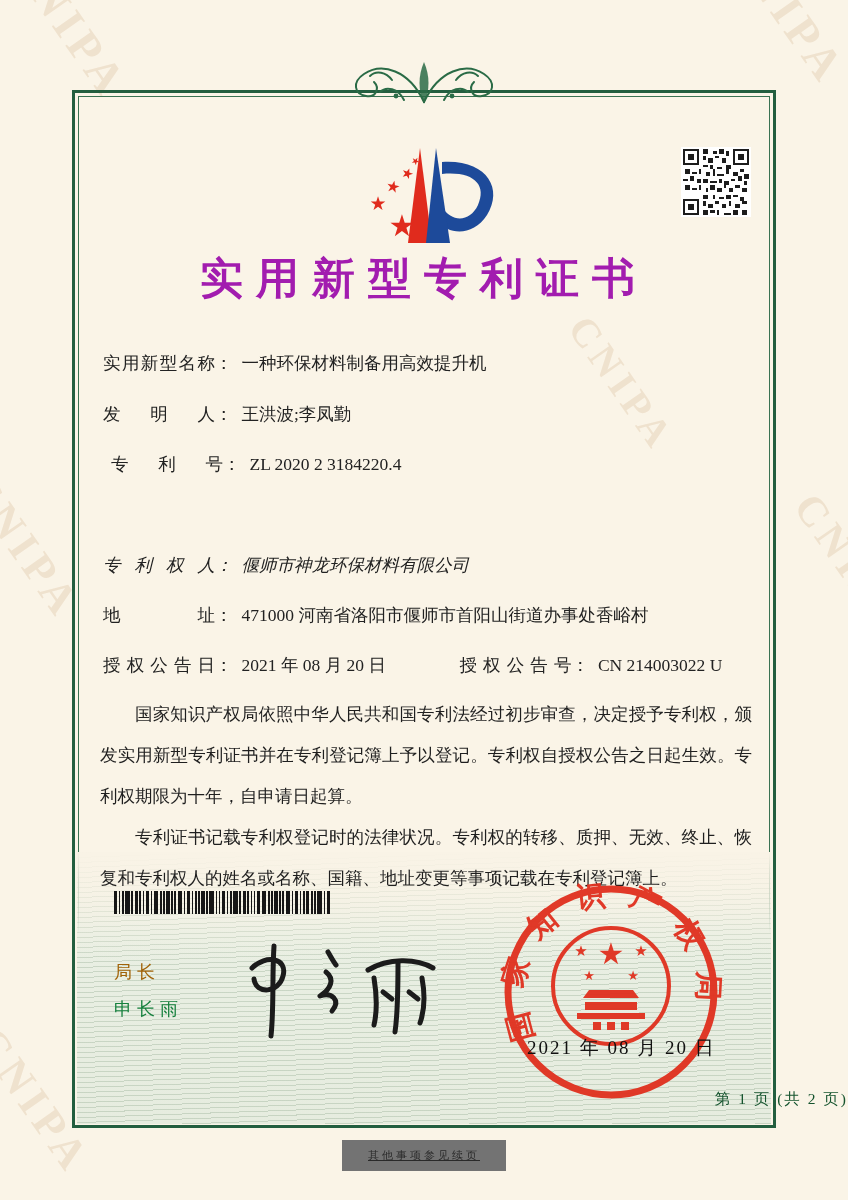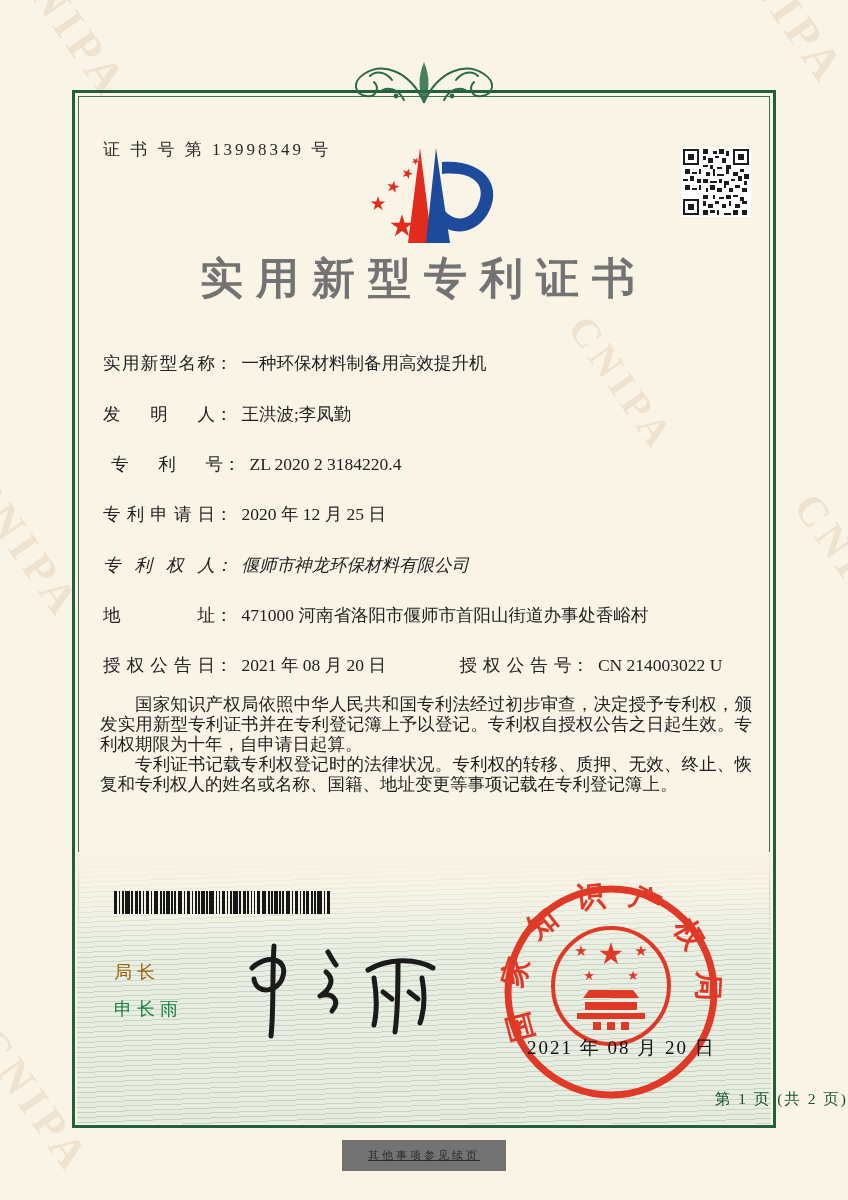--- a/index.html
+++ b/index.html
@@ -36,30 +36,30 @@
   }
   .content{position:absolute; inset:0; z-index:2;}
 
   .cert-no{position:absolute; left:103px; top:138px; font-size:17px; letter-spacing:3px; color:#2a2a2a;}
   .qr{position:absolute; left:681px; top:147px; width:66px; height:66px; background:#fff; padding:2px;}
   .logo{position:absolute; left:346px; top:138px; width:170px; height:115px;}
   .ornament{position:absolute; left:334px; top:50px; width:180px; height:58px; z-index:2;}
 
   .title{
     position:absolute; left:0; right:0; top:250px; text-align:center;
-    font-size:43px; font-weight:700; letter-spacing:13px; color:#737373;
+    font-size:43px; font-weight:700; letter-spacing:13px; color:#a21caf;
   }
   .row{position:absolute; left:103px; width:650px; font-size:17.5px; white-space:nowrap;}
   .lbl{display:inline-block; width:112px; text-align:justify; text-align-last:justify; vertical-align:bottom;}
   .colon{display:inline-block;}
   .val{margin-left:9px;}
   .pair1{display:inline-block; width:352px;}
   .pair2{display:inline-block;}
 
-  .paras{position:absolute; left:100px; top:694px; width:652px; font-size:17.5px; line-height:20px; color:#1f1f1f;}
+  .paras{position:absolute; left:100px; top:694px; width:652px; font-size:17.5px; line-height:41px; color:#1f1f1f;}
   .paras p{margin:0; text-indent:2em; text-align:justify;}
 
   .barcode{position:absolute; left:114px; top:891px; width:216px; height:23px;}
 
   .signer-title{position:absolute; left:114px; top:960px; font-size:18px; letter-spacing:5px; color:#a16207;}
   .signer-name{position:absolute; left:114px; top:997px; font-size:18px; letter-spacing:5px; color:#15803d;}
   .signature{position:absolute; left:228px; top:932px; width:235px; height:118px;}
 
   .seal{position:absolute; left:499px; top:880px; width:224px; height:224px; opacity:.95;}
   .seal-date{
@@ -98,21 +98,20 @@
       <path d="M58 30 C52 22 42 20 36 26"></path>
       <path d="M122 30 C128 22 138 20 144 26"></path>
     </g>
     <path d="M90 12 C84 26 84 40 90 54 C96 40 96 26 90 12 Z" fill="#2a6b46" opacity=".85"></path>
     <circle cx="62" cy="46" r="2.4" fill="#2a6b46"></circle>
     <circle cx="118" cy="46" r="2.4" fill="#2a6b46"></circle>
   </svg>
 
   <div class="content">
 
-    <div class="cert-no">证 书 号 第 13998349 号</div>
 
     <svg class="qr" viewBox="0 0 29 29" shape-rendering="crispEdges">
       <rect width="29" height="29" fill="#fff"></rect>
       <g fill="#1c1c1c">
         <rect x="0" y="0" width="7" height="7"></rect>
           <rect x="22" y="0" width="7" height="7"></rect>
           <rect x="0" y="22" width="7" height="7"></rect>
         <rect x="9" y="0" width="2" height="2"></rect>
           <rect x="13" y="1" width="2" height="1"></rect>
           <rect x="16" y="0" width="2" height="2"></rect>
@@ -204,23 +203,20 @@
 
     <div class="row" style="top:402px;">
       <span class="lbl">发明人</span><span class="colon">：</span><span class="val">王洪波;李凤勤</span>
     </div>
     <div class="row" style="top:351px;">
       <span class="lbl">实用新型名称</span><span class="colon">：</span><span class="val">一种环保材料制备用高效提升机</span>
     </div>
     <div class="row" style="top:452px;margin-left:8px;">
       <span class="lbl">专利号</span><span class="colon">：</span><span class="val">ZL 2020 2 3184220.4</span>
     </div>
-    <div class="row" style="top:502px;">
-      <span class="lbl">专利申请日</span><span class="colon">：</span><span class="val">2020 年 12 月 25 日</span>
-    </div>
     <div class="row" style="top:553px;font-style:italic;">
       <span class="lbl">专利权人</span><span class="colon">：</span><span class="val">偃师市神龙环保材料有限公司</span>
     </div>
     <div class="row" style="top:603px;">
       <span class="lbl">地址</span><span class="colon">：</span><span class="val">471000 河南省洛阳市偃师市首阳山街道办事处香峪村</span>
     </div>
     <div class="row" style="top:653px;">
       <span class="pair1">
         <span class="lbl">授权公告日</span><span class="colon">：</span><span class="val">2021 年 08 月 20 日</span>
       </span>

